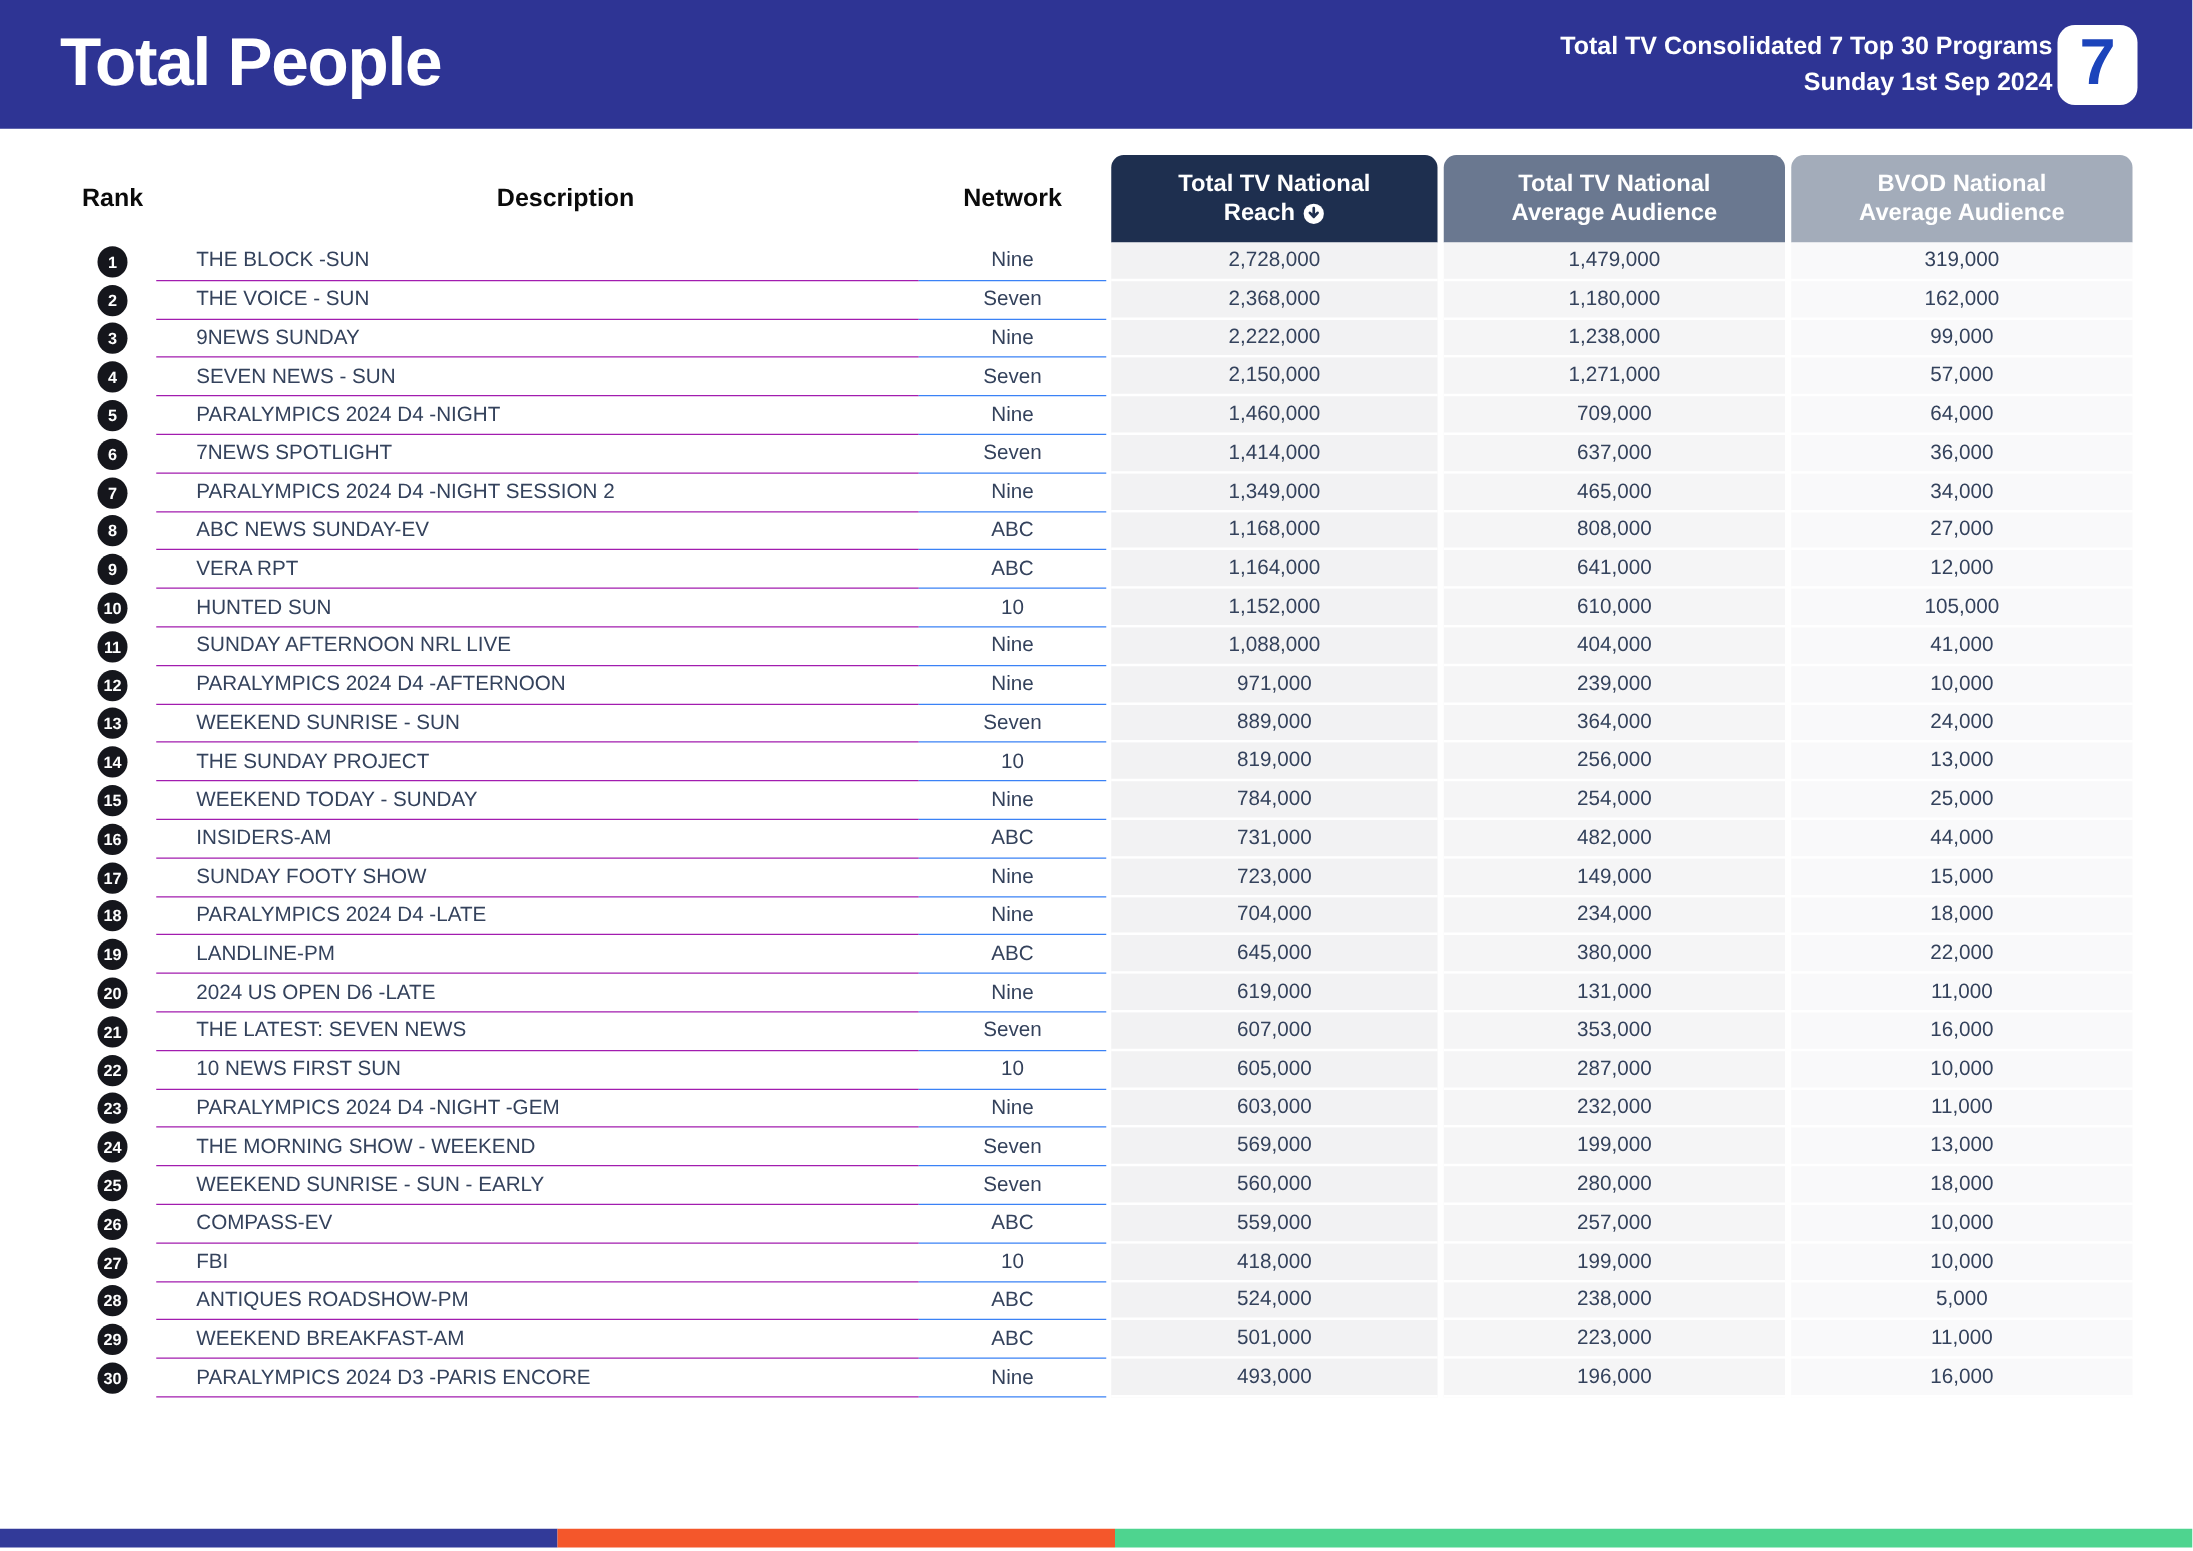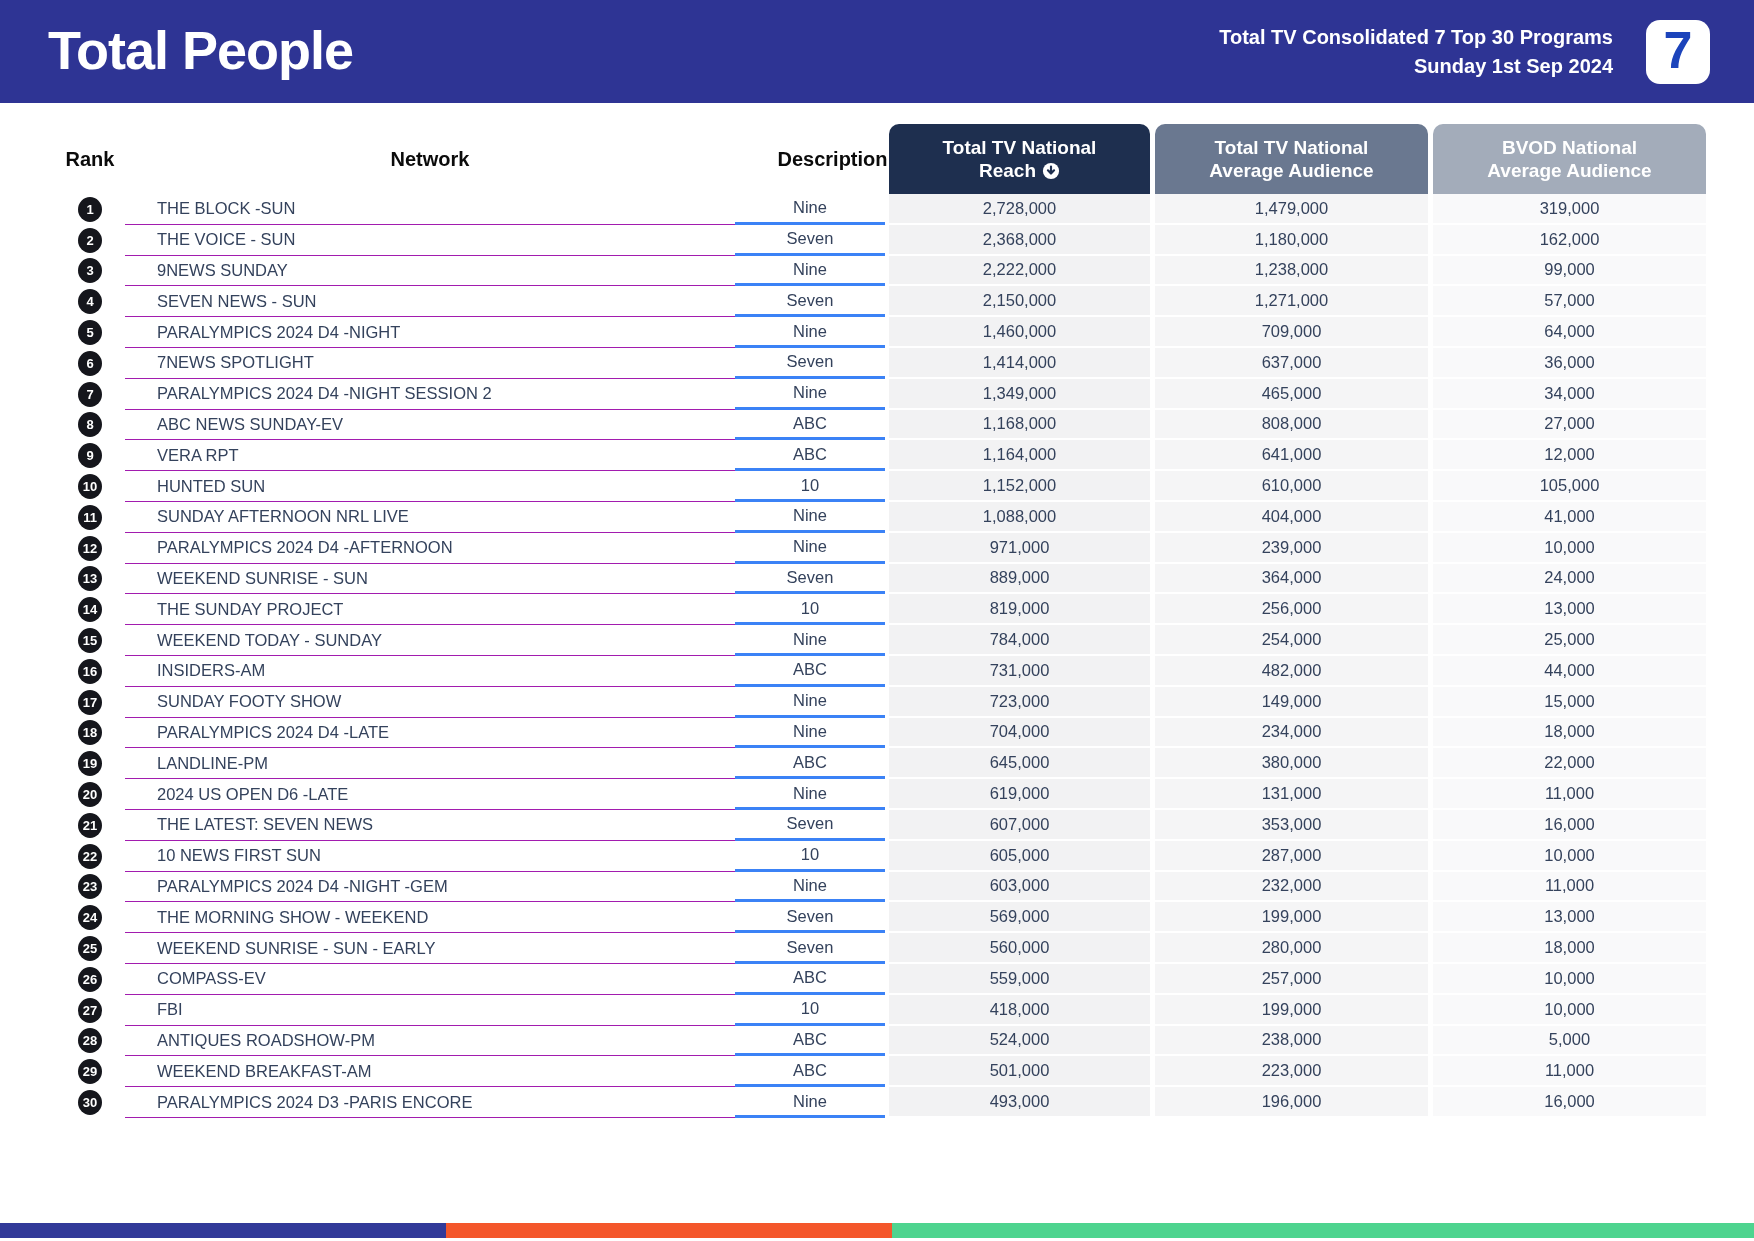--- a/index.html
+++ b/index.html
@@ -20,21 +20,21 @@
     justify-content:space-between;
     padding:0 44px 0 48px;
   }
   .banner-title {
     color:#ffffff;
     font-size:54px;
     font-weight:700;
     letter-spacing:-1px;
     padding-bottom:4px;
   }
-  .banner-right { display:flex; align-items:center; gap:33px; }
+  .banner-right { display:flex; align-items:center; gap:4px; }
   .banner-sub {
     color:#ffffff;
     font-size:20px;
     font-weight:700;
     text-align:right;
     line-height:29px;
   }
   .logo7 {
     width:64px; height:64px;
     background:#ffffff;
@@ -85,21 +85,21 @@
   .rank-cell { justify-content:center; }
   .badge {
     width:24px; height:25px;
     background:#15161c;
     border-radius:50%;
     color:#ffffff;
     font-size:13px; font-weight:700;
     display:flex; align-items:center; justify-content:center;
   }
   .desc-cell { padding-left:32px; border-bottom:1px solid #a21caf; }
-  .net-cell  { justify-content:center; border-bottom:3px solid #3b82f6; }
+  .net-cell  { justify-content:center; border-bottom:1px solid #3b82f6; }
   .num { justify-content:center; border-bottom:2px solid #ffffff; }
   .num.reach { background:#f2f2f3; }
   .num.avg   { background:#f5f5f6; }
   .num.bvod  { background:#f9f9fa; }
 
   
   .footer-bar {
     position:absolute;
     top:1223px; left:0;
     width:1754px; height:15px;
@@ -121,22 +121,22 @@
     </div>
     <div class="logo7">
       <span>7</span>
     </div>
   </div>
 </div>
 
 <div class="table-wrap">
   <div class="grid thead">
     <div class="plain-h">Rank</div>
+    <div class="plain-h desc-h">Description</div>
     <div class="plain-h">Network</div>
-    <div class="plain-h desc-h">Description</div>
     <div></div>
     <div class="block-h block-reach">
       <div>Total TV National</div>
       <div class="h-line2">
         <span>Reach</span>
         <svg class="sort-ic" viewBox="0 0 20 20">
           <circle cx="10" cy="10" r="9" fill="#ffffff"></circle>
           <path d="M10 5 L10 12 M6.6 9.2 L10 12.8 L13.4 9.2" fill="none" stroke="#1E2F4F" stroke-width="2.4" stroke-linecap="round" stroke-linejoin="round"></path>
         </svg>
       </div>

